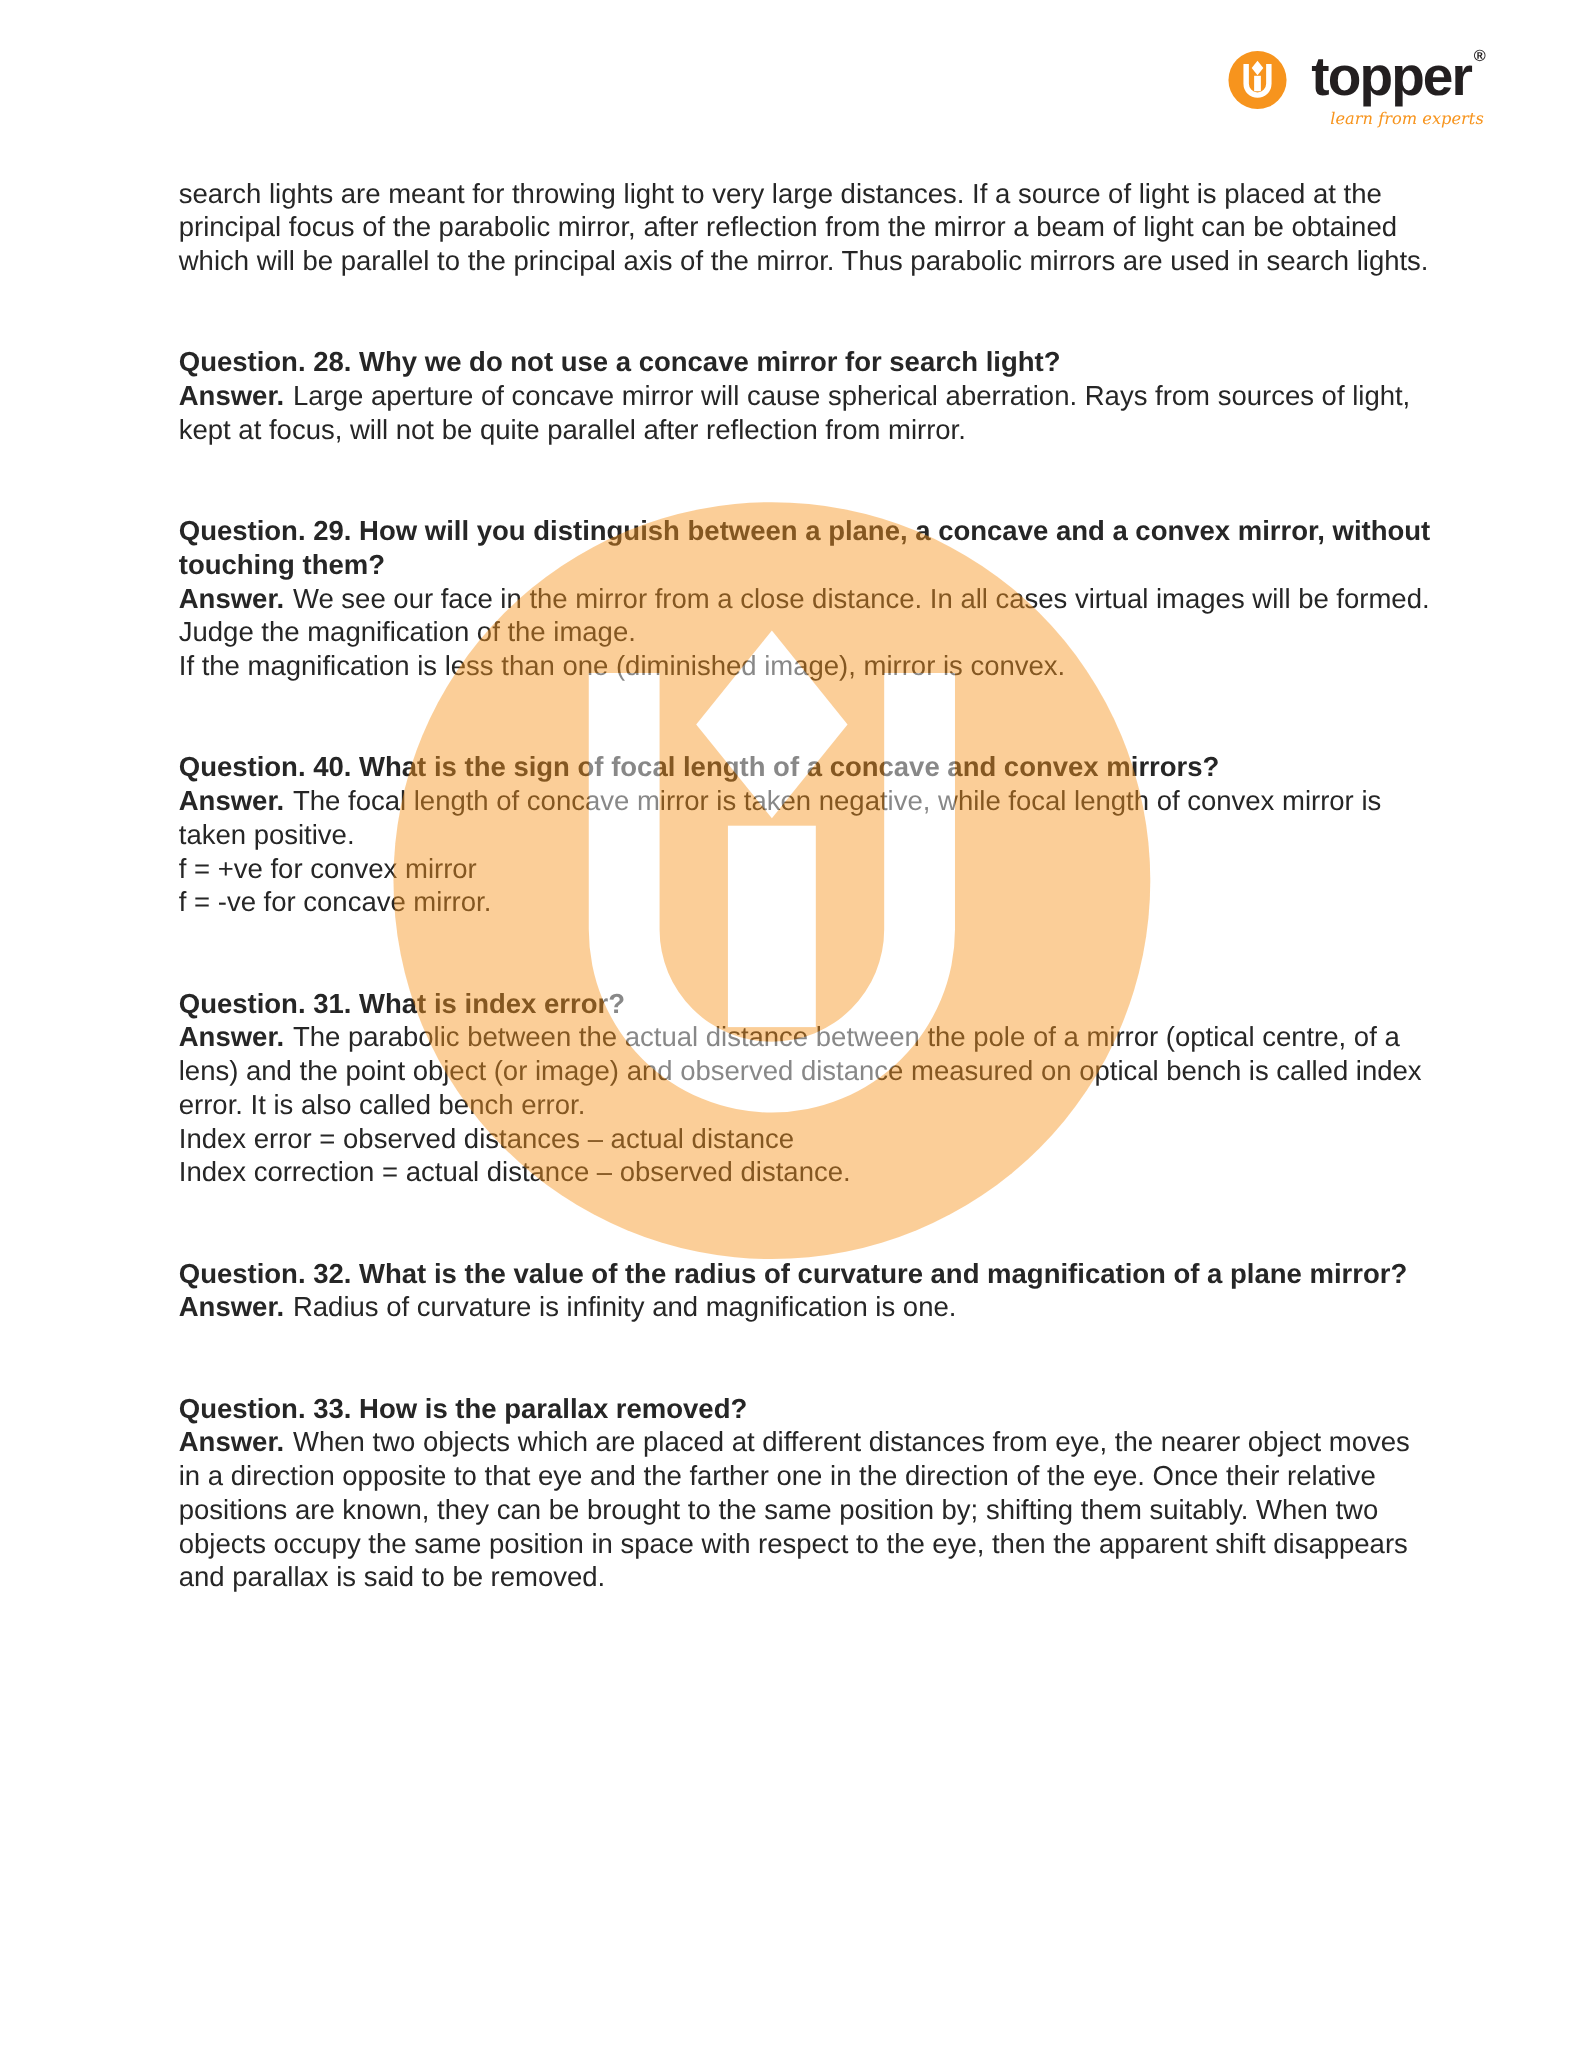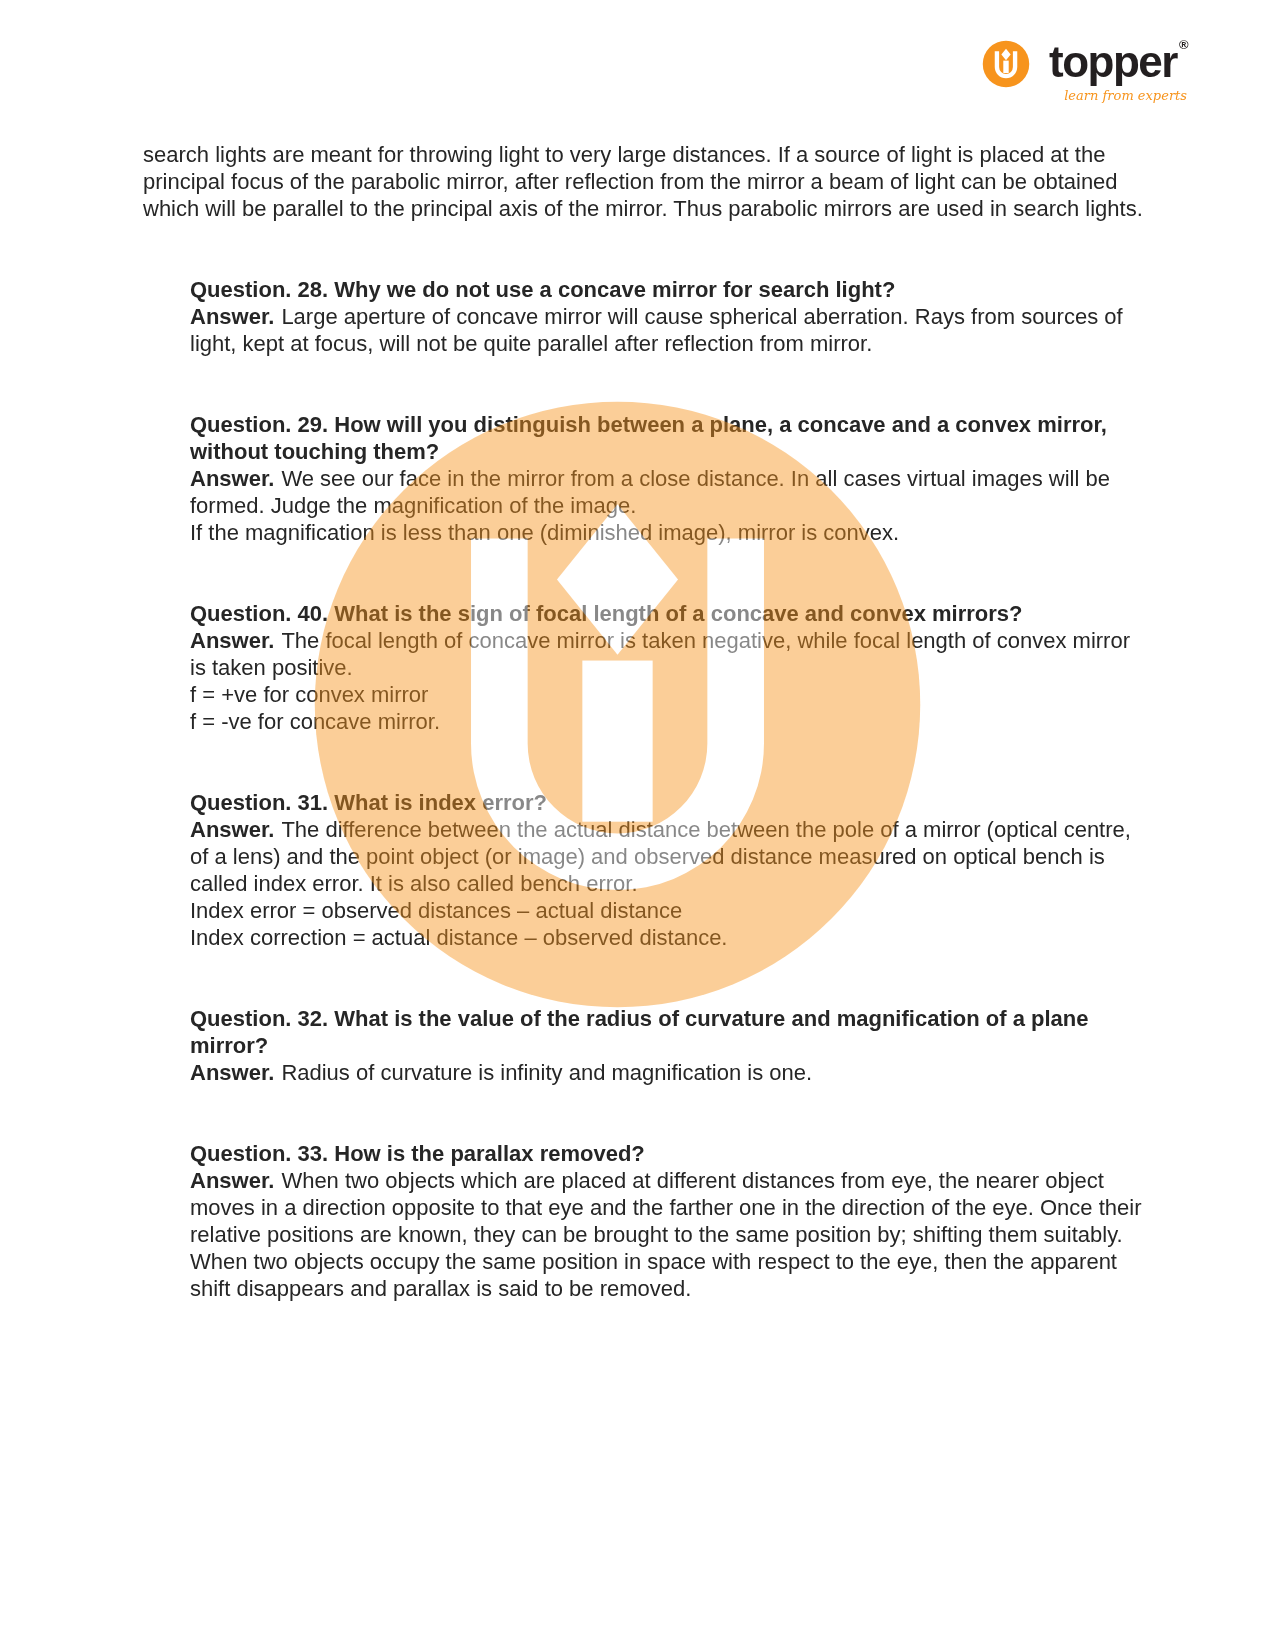--- a/index.html
+++ b/index.html
@@ -56,21 +56,21 @@
   
   .content {
     position: absolute;
     left: 143px;
     top: 141px;
     width: 1002px;
     font-size: 22px;
     line-height: 27px;
   }
   .content p { margin: 0; }
-  .qblock { margin-top: 54px; margin-left: 47px; }
+  .qblock { margin-top: 54px; }
   .qtitle { font-weight: bold; }
   .alabel { margin-right: 7px; }
 
   
   .watermark {
     position: absolute;
     left: 305px;
     top: 392px;
     width: 625px;
     height: 625px;
@@ -116,21 +116,21 @@
 
   <div class="qblock">
     <p class="qtitle">Question. 40. What is the sign of focal length of a concave and convex mirrors?</p>
     <p class="para"><strong class="alabel">Answer.</strong><span>The focal length of concave mirror is taken negative, while focal length of convex mirror is taken positive.</span></p>
     <p class="para">f = +ve for convex mirror</p>
     <p class="para">f = -ve for concave mirror.</p>
   </div>
 
   <div class="qblock">
     <p class="qtitle">Question. 31. What is index error?</p>
-    <p class="para"><strong class="alabel">Answer.</strong><span>The difference between the actual distance between the pole of a mirror (optical centre, of a lens) and the point object (or image) and observed distance measured on optical bench is called index error. It is also called bench error.</span></p>
+    <p class="para"><strong class="alabel">Answer.</strong><span>The parabolic between the actual distance between the pole of a mirror (optical centre, of a lens) and the point object (or image) and observed distance measured on optical bench is called index error. It is also called bench error.</span></p>
     <p class="para">Index error = observed distances – actual distance</p>
     <p class="para">Index correction = actual distance – observed distance.</p>
   </div>
 
   <div class="qblock">
     <p class="qtitle">Question. 32. What is the value of the radius of curvature and magnification of a plane mirror?</p>
     <p class="para"><strong class="alabel">Answer.</strong><span>Radius of curvature is infinity and magnification is one.</span></p>
   </div>
 
   <div class="qblock">

